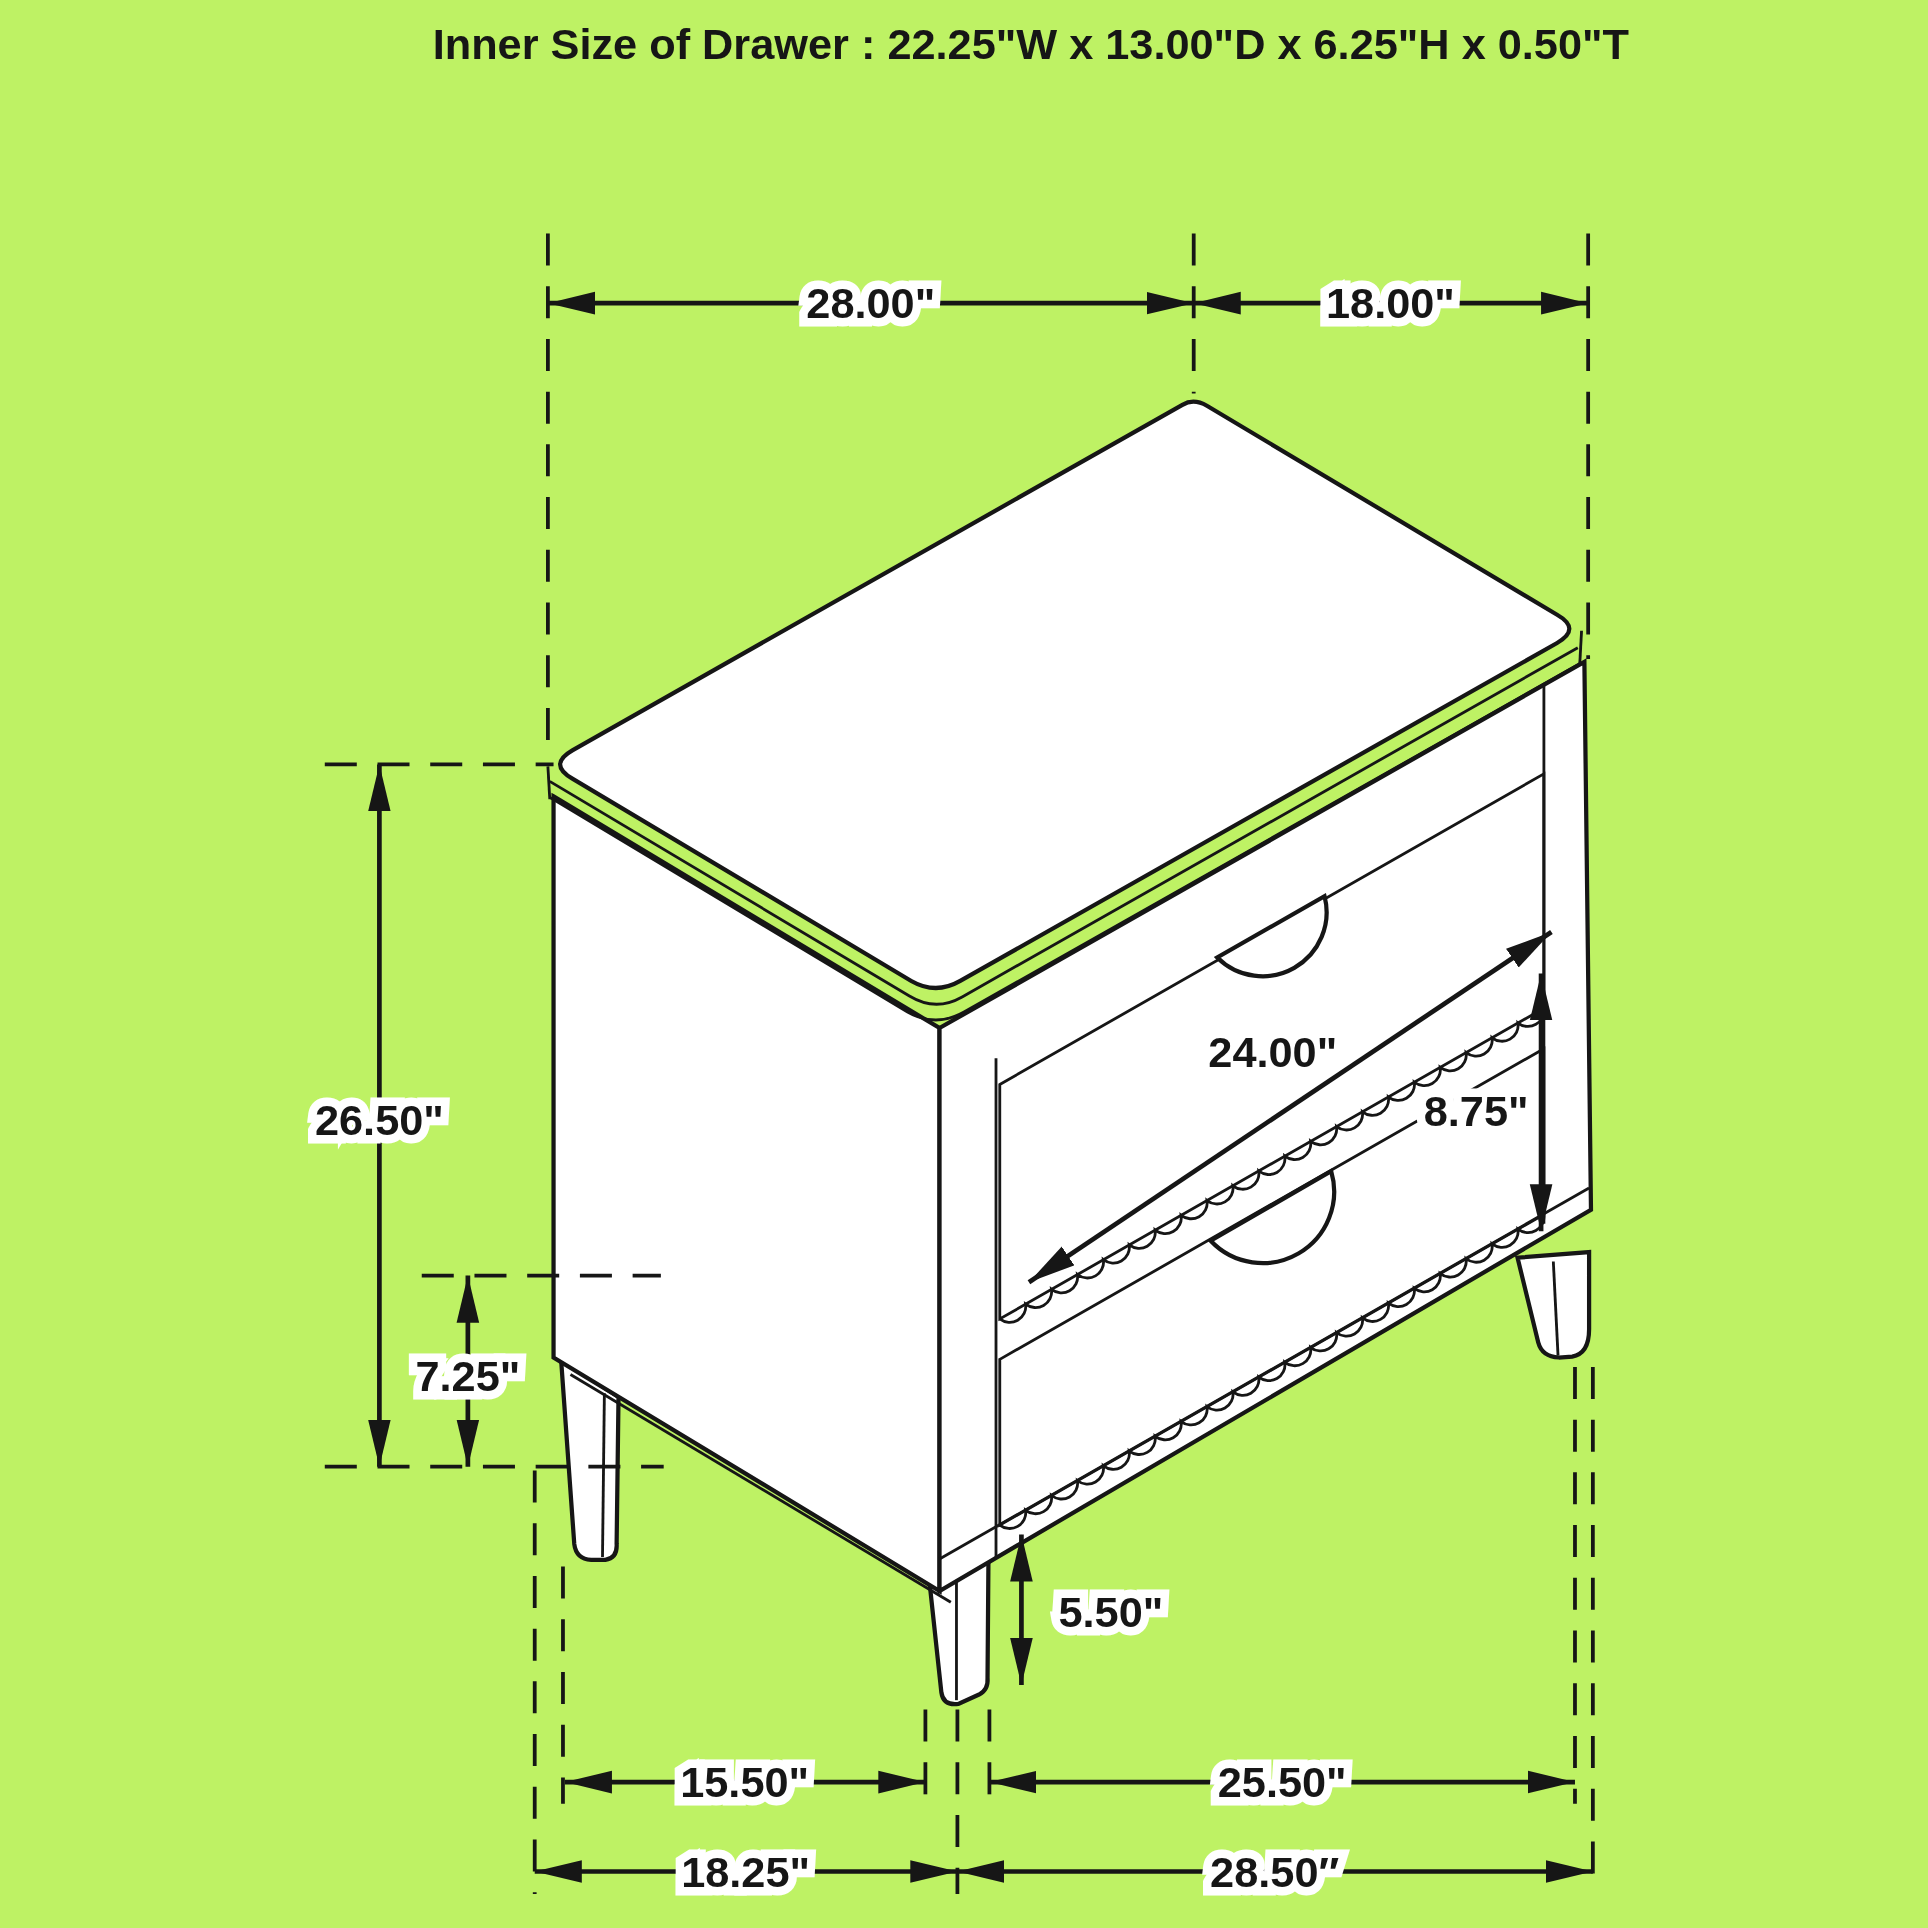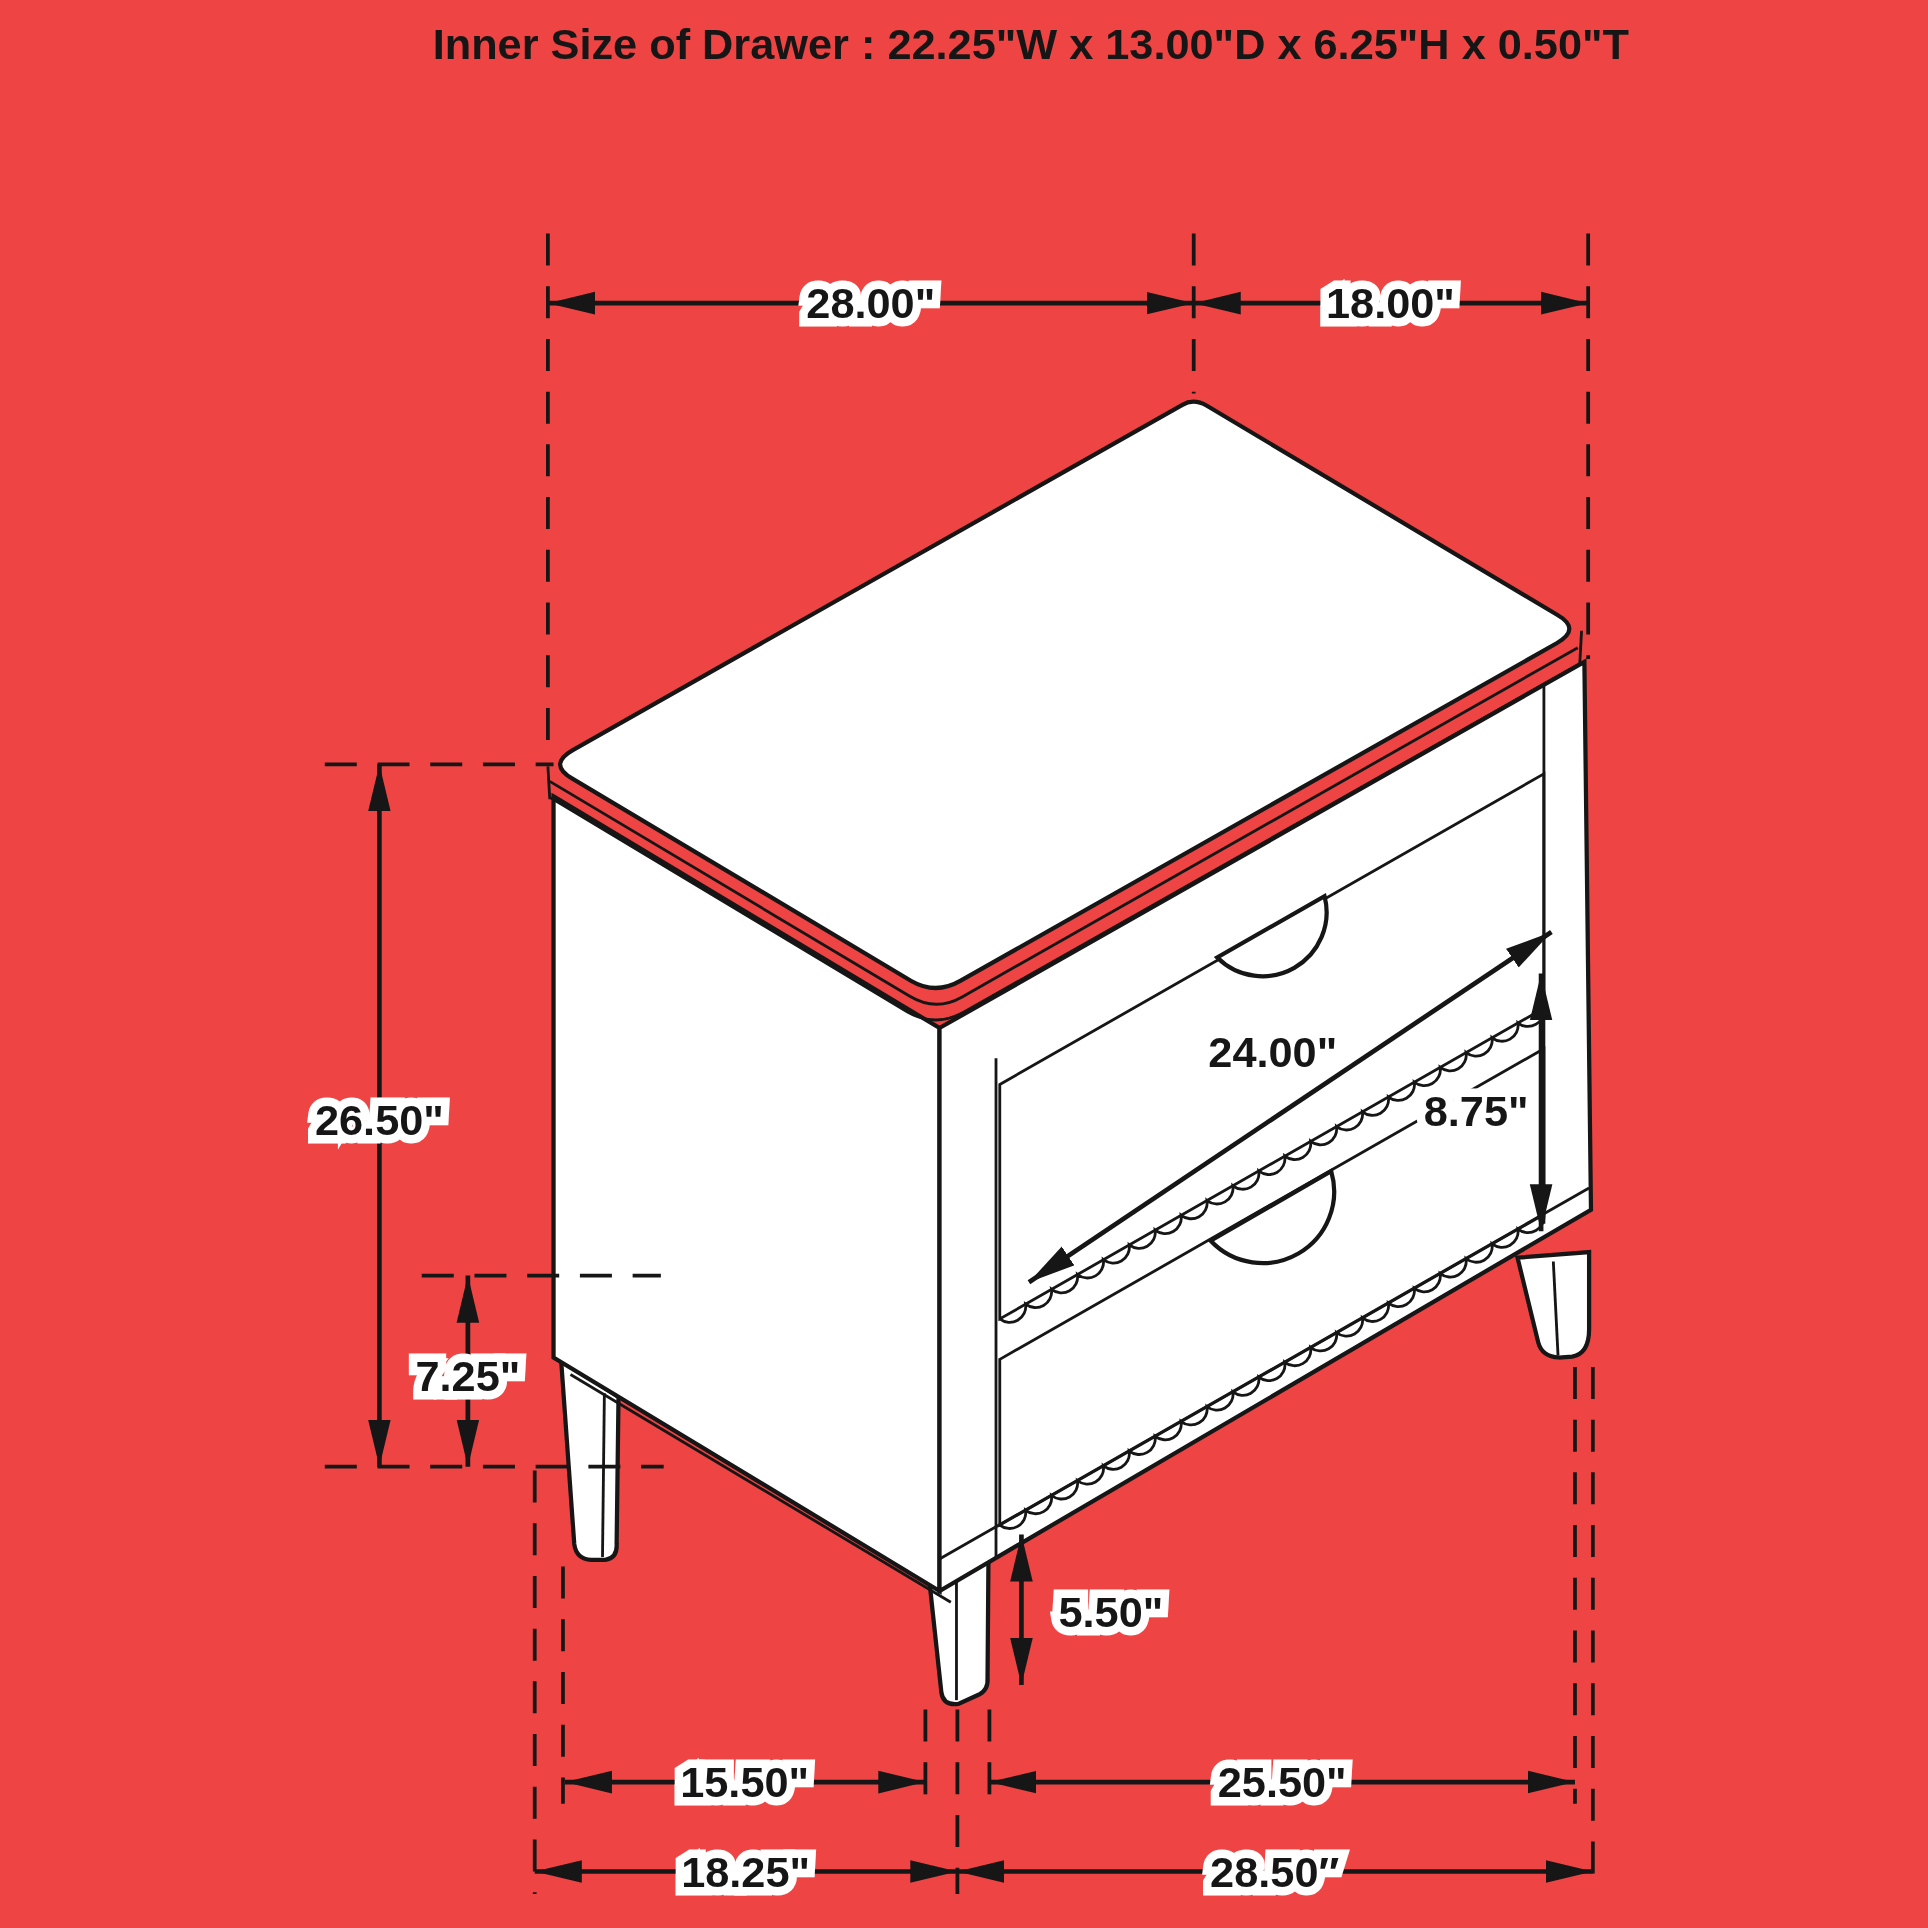--- a/index.html
+++ b/index.html
@@ -1,16 +1,16 @@
 <!DOCTYPE html>
 <html style="font-size:15px"><head>
 <meta charset="utf-8">
 <style>
   html,body{margin:0;padding:0;background:#ffffff;}
-  .stage{position:relative;width:1928px;height:1928px;background:#ef4444;overflow:hidden;}
+  .stage{position:relative;width:1928px;height:1928px;background:#bef264;overflow:hidden;}
   svg{display:block;width:1928px;height:1928px;}
   .title-text{font:700 46px "Liberation Sans",sans-serif;fill:#161616;text-anchor:middle;dominant-baseline:central;}
   .dim{font:700 46px "Liberation Sans",sans-serif;fill:#161616;stroke:#ffffff;stroke-width:18px;
        paint-order:stroke;text-anchor:middle;dominant-baseline:central;}
   .dash{stroke:#161616;stroke-width:4;stroke-dasharray:34 22;fill:none;stroke-linecap:butt;}
   .ln{stroke:#161616;fill:none;}
   .w4{stroke-width:4.5;}
   .w3{stroke-width:3;}
   .wfill{fill:#ffffff;}
   .dimline{stroke:#161616;stroke-width:5;fill:none;}

